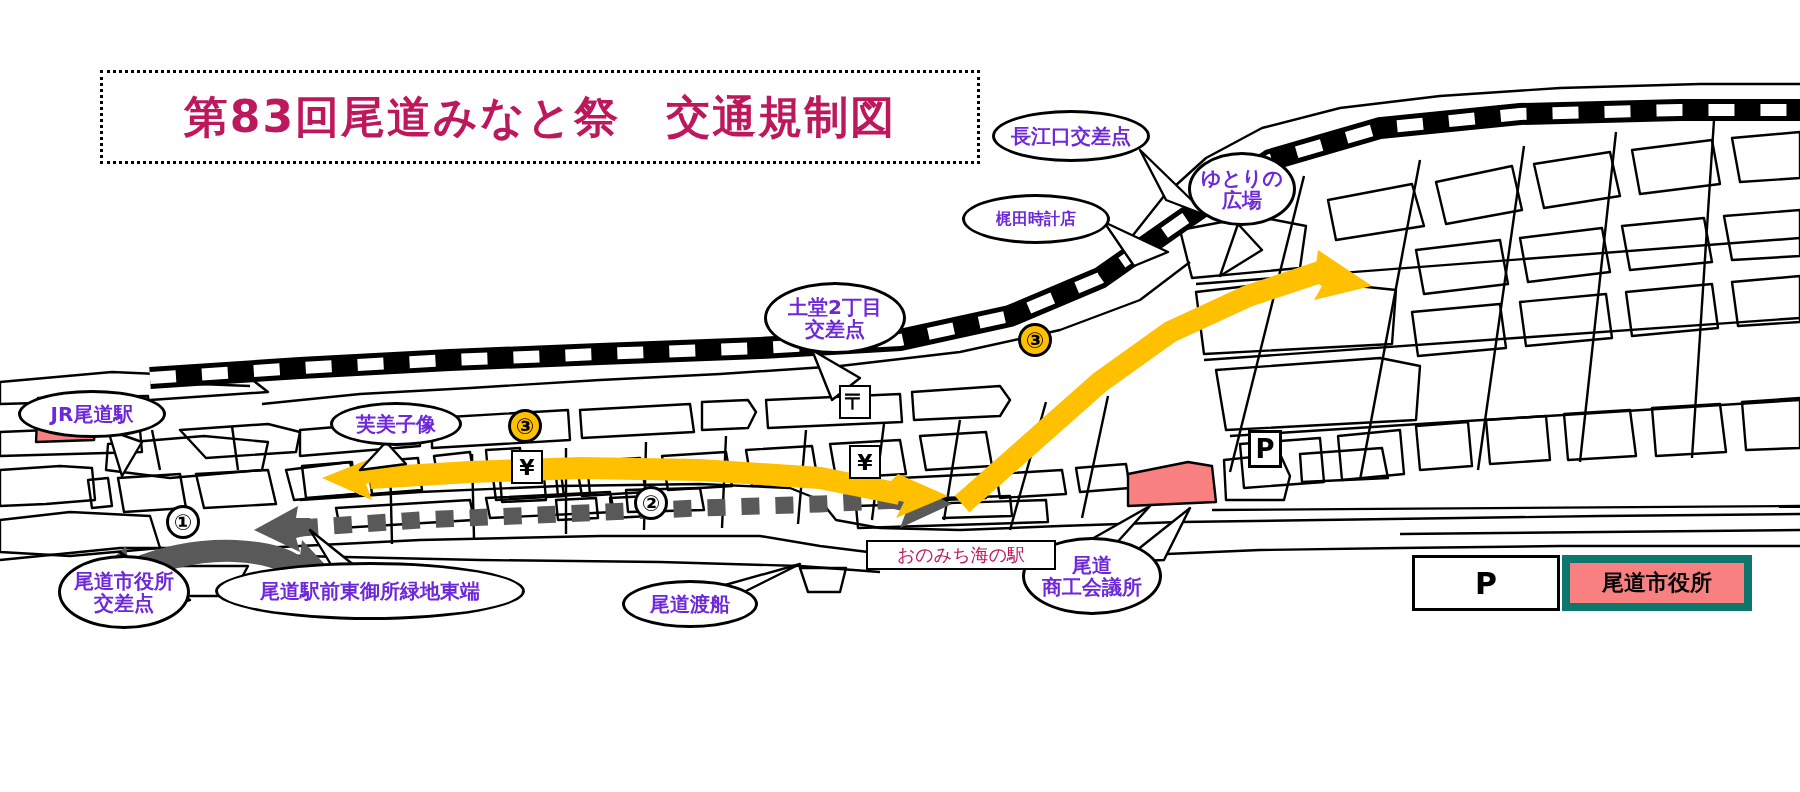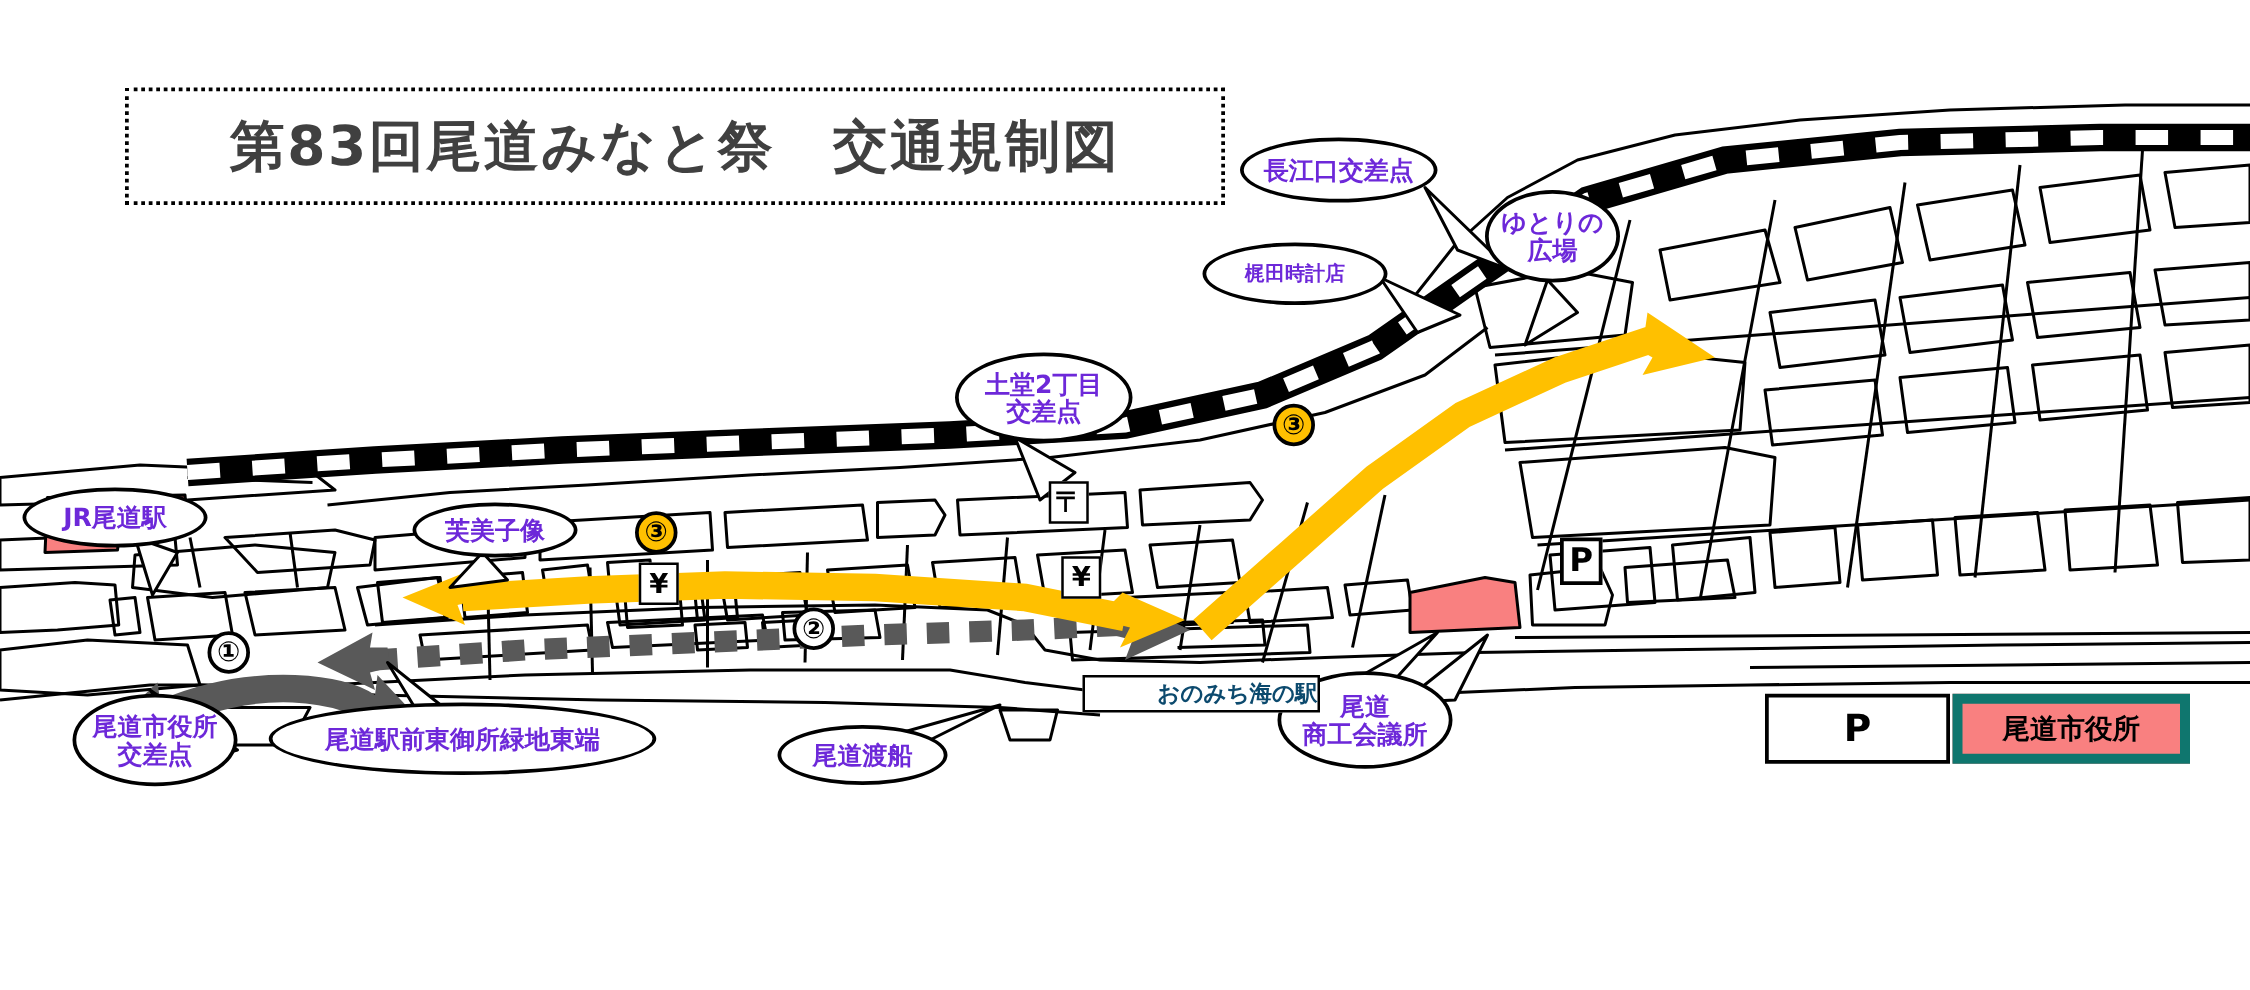--- a/index.html
+++ b/index.html
@@ -13,40 +13,40 @@
 
   
   .title-box{
     position:absolute;left:100px;top:70px;width:880px;height:94px;
     border:3px dotted #000;box-sizing:border-box;
     display:flex;align-items:center;justify-content:center;
     background:#fff;z-index:40;
   }
   .title-text{
     font-family:"DejaVu Sans",sans-serif;
-    font-weight:bold;font-size:44px;letter-spacing:2px;color:#404040;
+    font-weight:bold;font-size:44px;letter-spacing:2px;color:#be185d;
     white-space:pre;
   }
 
   
   .bubble{
     position:absolute;z-index:35;
     background:#fff;border:3px solid #000;border-radius:50%;
     display:flex;align-items:center;justify-content:center;
     text-align:center;line-height:1.12;
     font-family:"DejaVu Sans",sans-serif;
     font-weight:bold;color:#6d28d9;white-space:pre;
     box-sizing:border-box;
   }
 
   
   .rect-label{
     position:absolute;z-index:35;background:#fff;border:2px solid #000;
-    display:flex;align-items:center;justify-content:flex-end;
-    font-family:"DejaVu Sans",sans-serif;font-weight:bold;color:#0c4a6e;
+    display:flex;align-items:center;justify-content:center;
+    font-family:"DejaVu Sans",sans-serif;font-weight:normal;color:#be185d;
     box-sizing:border-box;white-space:pre;
   }
 
   
   .legend-box{
     position:absolute;z-index:36;box-sizing:border-box;
     display:flex;align-items:center;justify-content:center;
     font-family:"DejaVu Sans",sans-serif;font-weight:bold;color:#000;
   }
   .legend-parking{

